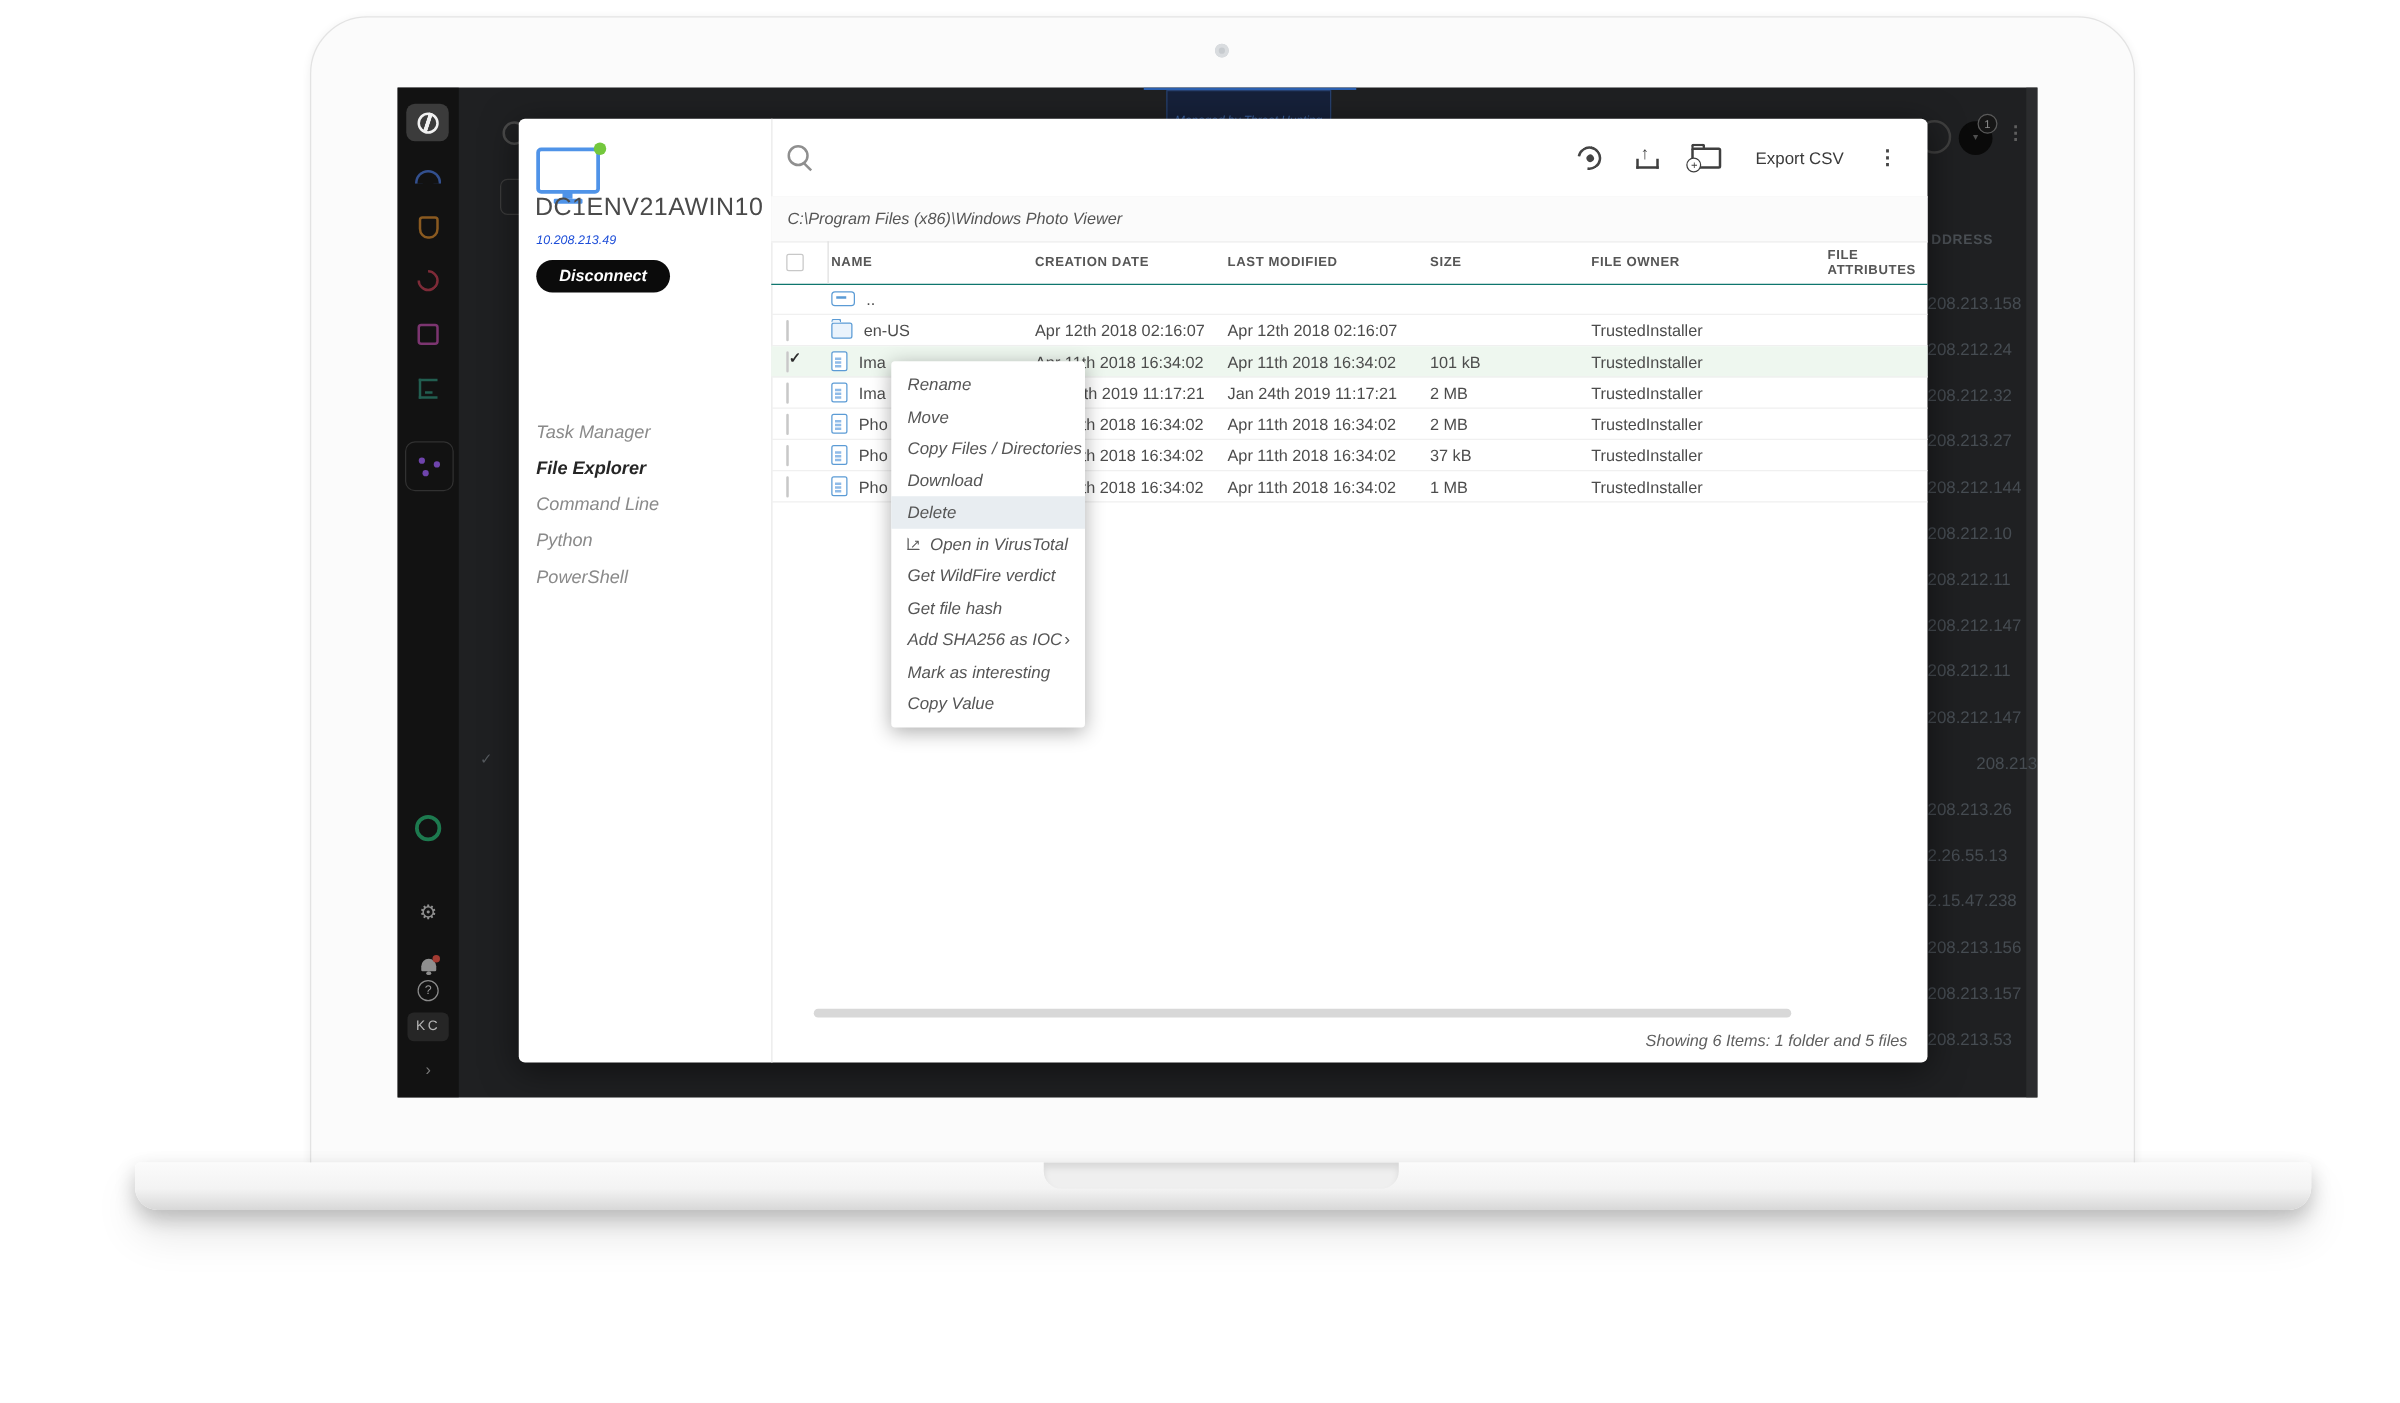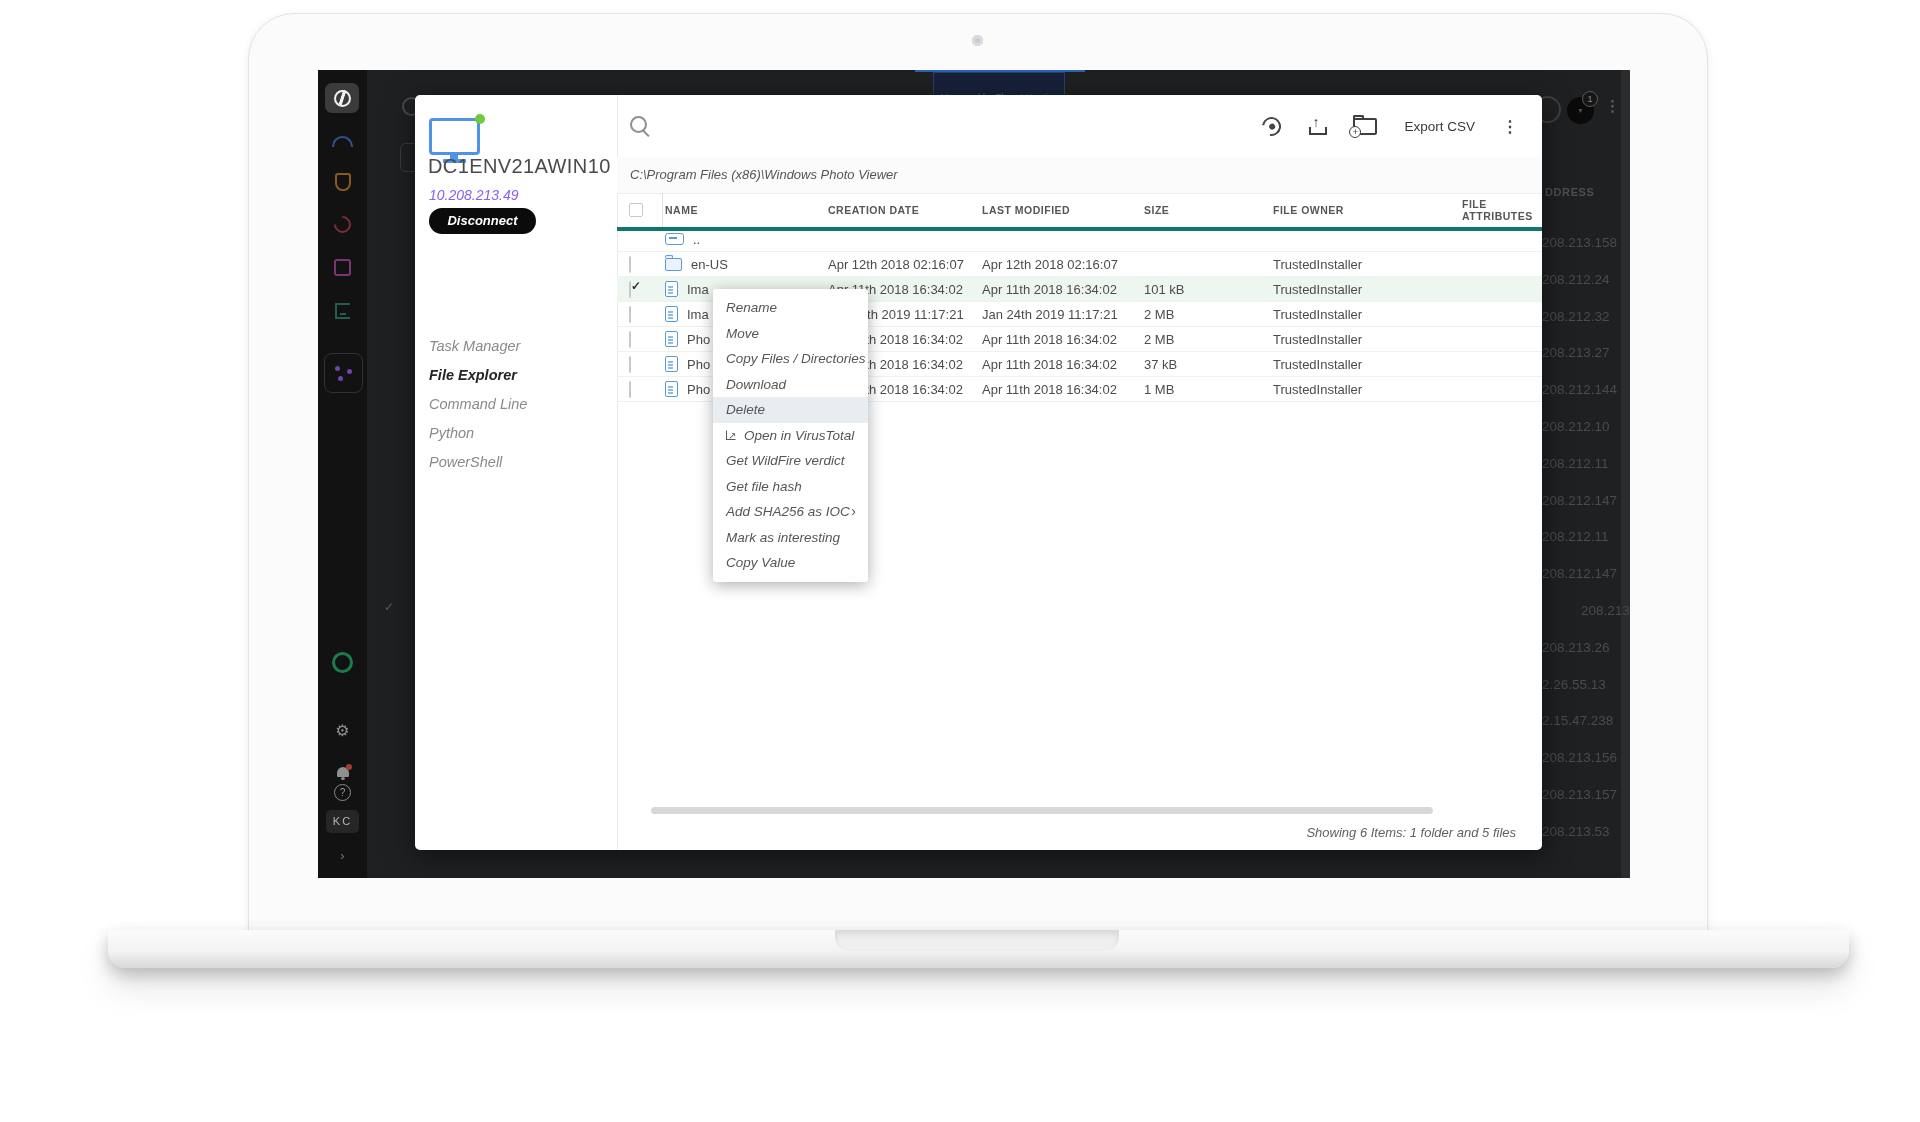--- a/index.html
+++ b/index.html
@@ -75,21 +75,21 @@
          box-shadow:0 6px 28px rgba(0,0,0,.5);}
   .vdiv{position:absolute;left:202px;top:0;width:1px;height:100%;background:#e9e9e9;}
 
   
   .monitor-wrap{position:absolute;left:14px;top:21px;width:56px;height:48px;}
   .mscreen{position:absolute;left:0;top:2px;width:45px;height:31px;border:3px solid #4f93e8;border-radius:4px;}
   .mneck{position:absolute;left:21px;top:38px;width:8px;height:5px;background:#4f93e8;}
   .mfoot{position:absolute;left:14px;top:43px;width:23px;height:4px;background:#4f93e8;border-radius:1px;}
   .mdot{position:absolute;left:46px;top:-2px;width:10px;height:10px;border-radius:50%;background:#74c83d;}
   .hostname{position:absolute;left:13px;top:60px;font-size:20px;font-weight:500;color:#4a4a4a;letter-spacing:.4px;}
-  .host-ip{position:absolute;left:14px;top:92px;font-size:14px;font-style:italic;color:#8b5cf6;}
+  .host-ip{position:absolute;left:14px;top:92px;font-size:10px;font-style:italic;color:#1d4ed8;}
   .disconnect{position:absolute;left:14px;top:113px;width:107px;height:26px;border-radius:13px;background:#0b0b0b;
               color:#fff;font-size:13px;font-weight:bold;font-style:italic;text-align:center;line-height:26px;}
   .navlist{position:absolute;left:14px;top:241px;width:180px;}
   .nav-item{height:29px;line-height:20px;font-size:14.5px;font-style:italic;color:#8a8a8a;cursor:default;}
   .nav-item.active{color:#252525;font-weight:bold;}
 
   
   .main{position:absolute;left:202px;top:0;right:0;bottom:0;}
   .searchrow{position:absolute;left:0;top:0;right:0;height:62px;border-bottom:1px solid #ececec;}
   .mag{position:absolute;left:13px;top:21px;width:13px;height:13px;border:2px solid #8f8f8f;border-radius:50%;}
@@ -111,41 +111,41 @@
                         border:2px solid #3f3f3f;border-bottom:none;border-radius:2px 2px 0 0;}
   .ic-addfolder::after{content:"+";position:absolute;left:-6px;bottom:-5px;width:10px;height:10px;border-radius:50%;
                        background:#fff;border:1.5px solid #3f3f3f;font-size:9px;line-height:10px;text-align:center;color:#3f3f3f;}
   .export{font-size:13.5px;color:#3a3a3a;}
   .kebab{font-size:16px;font-weight:bold;color:#454545;}
 
   .pathrow{position:absolute;left:0;top:62px;right:0;height:36px;background:#fbfbfb;border-bottom:1px solid #eee;
            line-height:36px;padding-left:13px;font-size:13px;font-style:italic;color:#555;}
 
   .grid-row{display:grid;grid-template-columns:45px 166px 154px 162px 129px 189px 1fr;align-items:center;}
-  .thead{position:absolute;left:0;top:98px;right:0;height:34px;border-bottom:4px solid #0f766e;
+  .thead{position:absolute;left:0;top:98px;right:0;height:34px;border-bottom:1px solid #0f766e;
          font-size:10.5px;font-weight:bold;color:#565656;letter-spacing:.5px;}
   .thead .hc{height:34px;display:flex;align-items:center;}
   .thead .hc.name-h{border-left:1px solid #e0e0e0;padding-left:2px;}
   .rows{position:absolute;left:0;top:132px;right:0;}
   .trow{height:24px;border-bottom:1px solid #f0f0f0;font-size:13px;color:#4c4c4c;}
   .trow.selected{background:#eef7ef;}
   .cb{width:12px;height:12px;border:1px solid #c8c8c8;border-radius:2px;margin-left:12px;background:#fff;position:relative;}
   .cb.checked::after{content:"\2713";position:absolute;left:1px;top:-3px;font-size:12px;font-weight:bold;color:#2c2c2c;}
   .namecell{display:flex;align-items:center;gap:9px;padding-left:3px;}
   .icon-folder{width:15px;height:11px;border:1.5px solid #5b9bd5;border-radius:2px;position:relative;background:#eaf3fc;flex:none;}
   .icon-folder::before{content:"";position:absolute;top:-4px;left:-1.5px;width:6px;height:2px;
                        border:1.5px solid #5b9bd5;border-bottom:none;border-radius:2px 2px 0 0;background:#eaf3fc;}
   .icon-file{width:11px;height:14px;border:1.5px solid #5b9bd5;border-radius:2px;position:relative;background:#fff;flex:none;}
   .icon-file::after{content:"";position:absolute;left:2px;top:4px;width:5px;height:1.5px;background:#8fbbe8;
                     box-shadow:0 3px 0 #8fbbe8,0 6px 0 #8fbbe8;}
   .icon-up{width:17px;height:10px;border:1.5px solid #5b9bd5;border-radius:3px;position:relative;flex:none;}
   .icon-up::after{content:"";position:absolute;left:3px;top:3px;width:8px;height:1.5px;background:#5b9bd5;}
 
   .scroll-thumb{position:absolute;left:236px;top:712px;width:782px;height:7px;border-radius:4px;background:#d8d8d8;}
-  .status{position:absolute;right:26px;top:730px;font-size:13px;font-style:italic;color:#5f5f5f;}
+  .status{position:absolute;right:16px;top:730px;font-size:13px;font-style:italic;color:#5f5f5f;}
 
   
   .ctxmenu{position:absolute;left:395px;top:219px;width:155px;background:#fff;border-radius:3px;
            box-shadow:0 3px 16px rgba(0,0,0,.32);padding:6px 0;z-index:10;}
   .ctx-item{height:25.5px;line-height:25.5px;padding-left:13px;font-size:13.5px;font-style:italic;color:#565656;
             position:relative;white-space:nowrap;}
   .ctx-item.hl{background:#e8edf1;}
   .ext-box{display:inline-block;width:8px;height:8px;border:1.5px solid #5a5a5a;border-top-color:transparent;
            border-right-color:transparent;position:relative;margin-right:8px;}
   .ext-box::after{content:"\2197";position:absolute;left:1px;top:-8px;font-size:10px;color:#5a5a5a;font-style:normal;}

